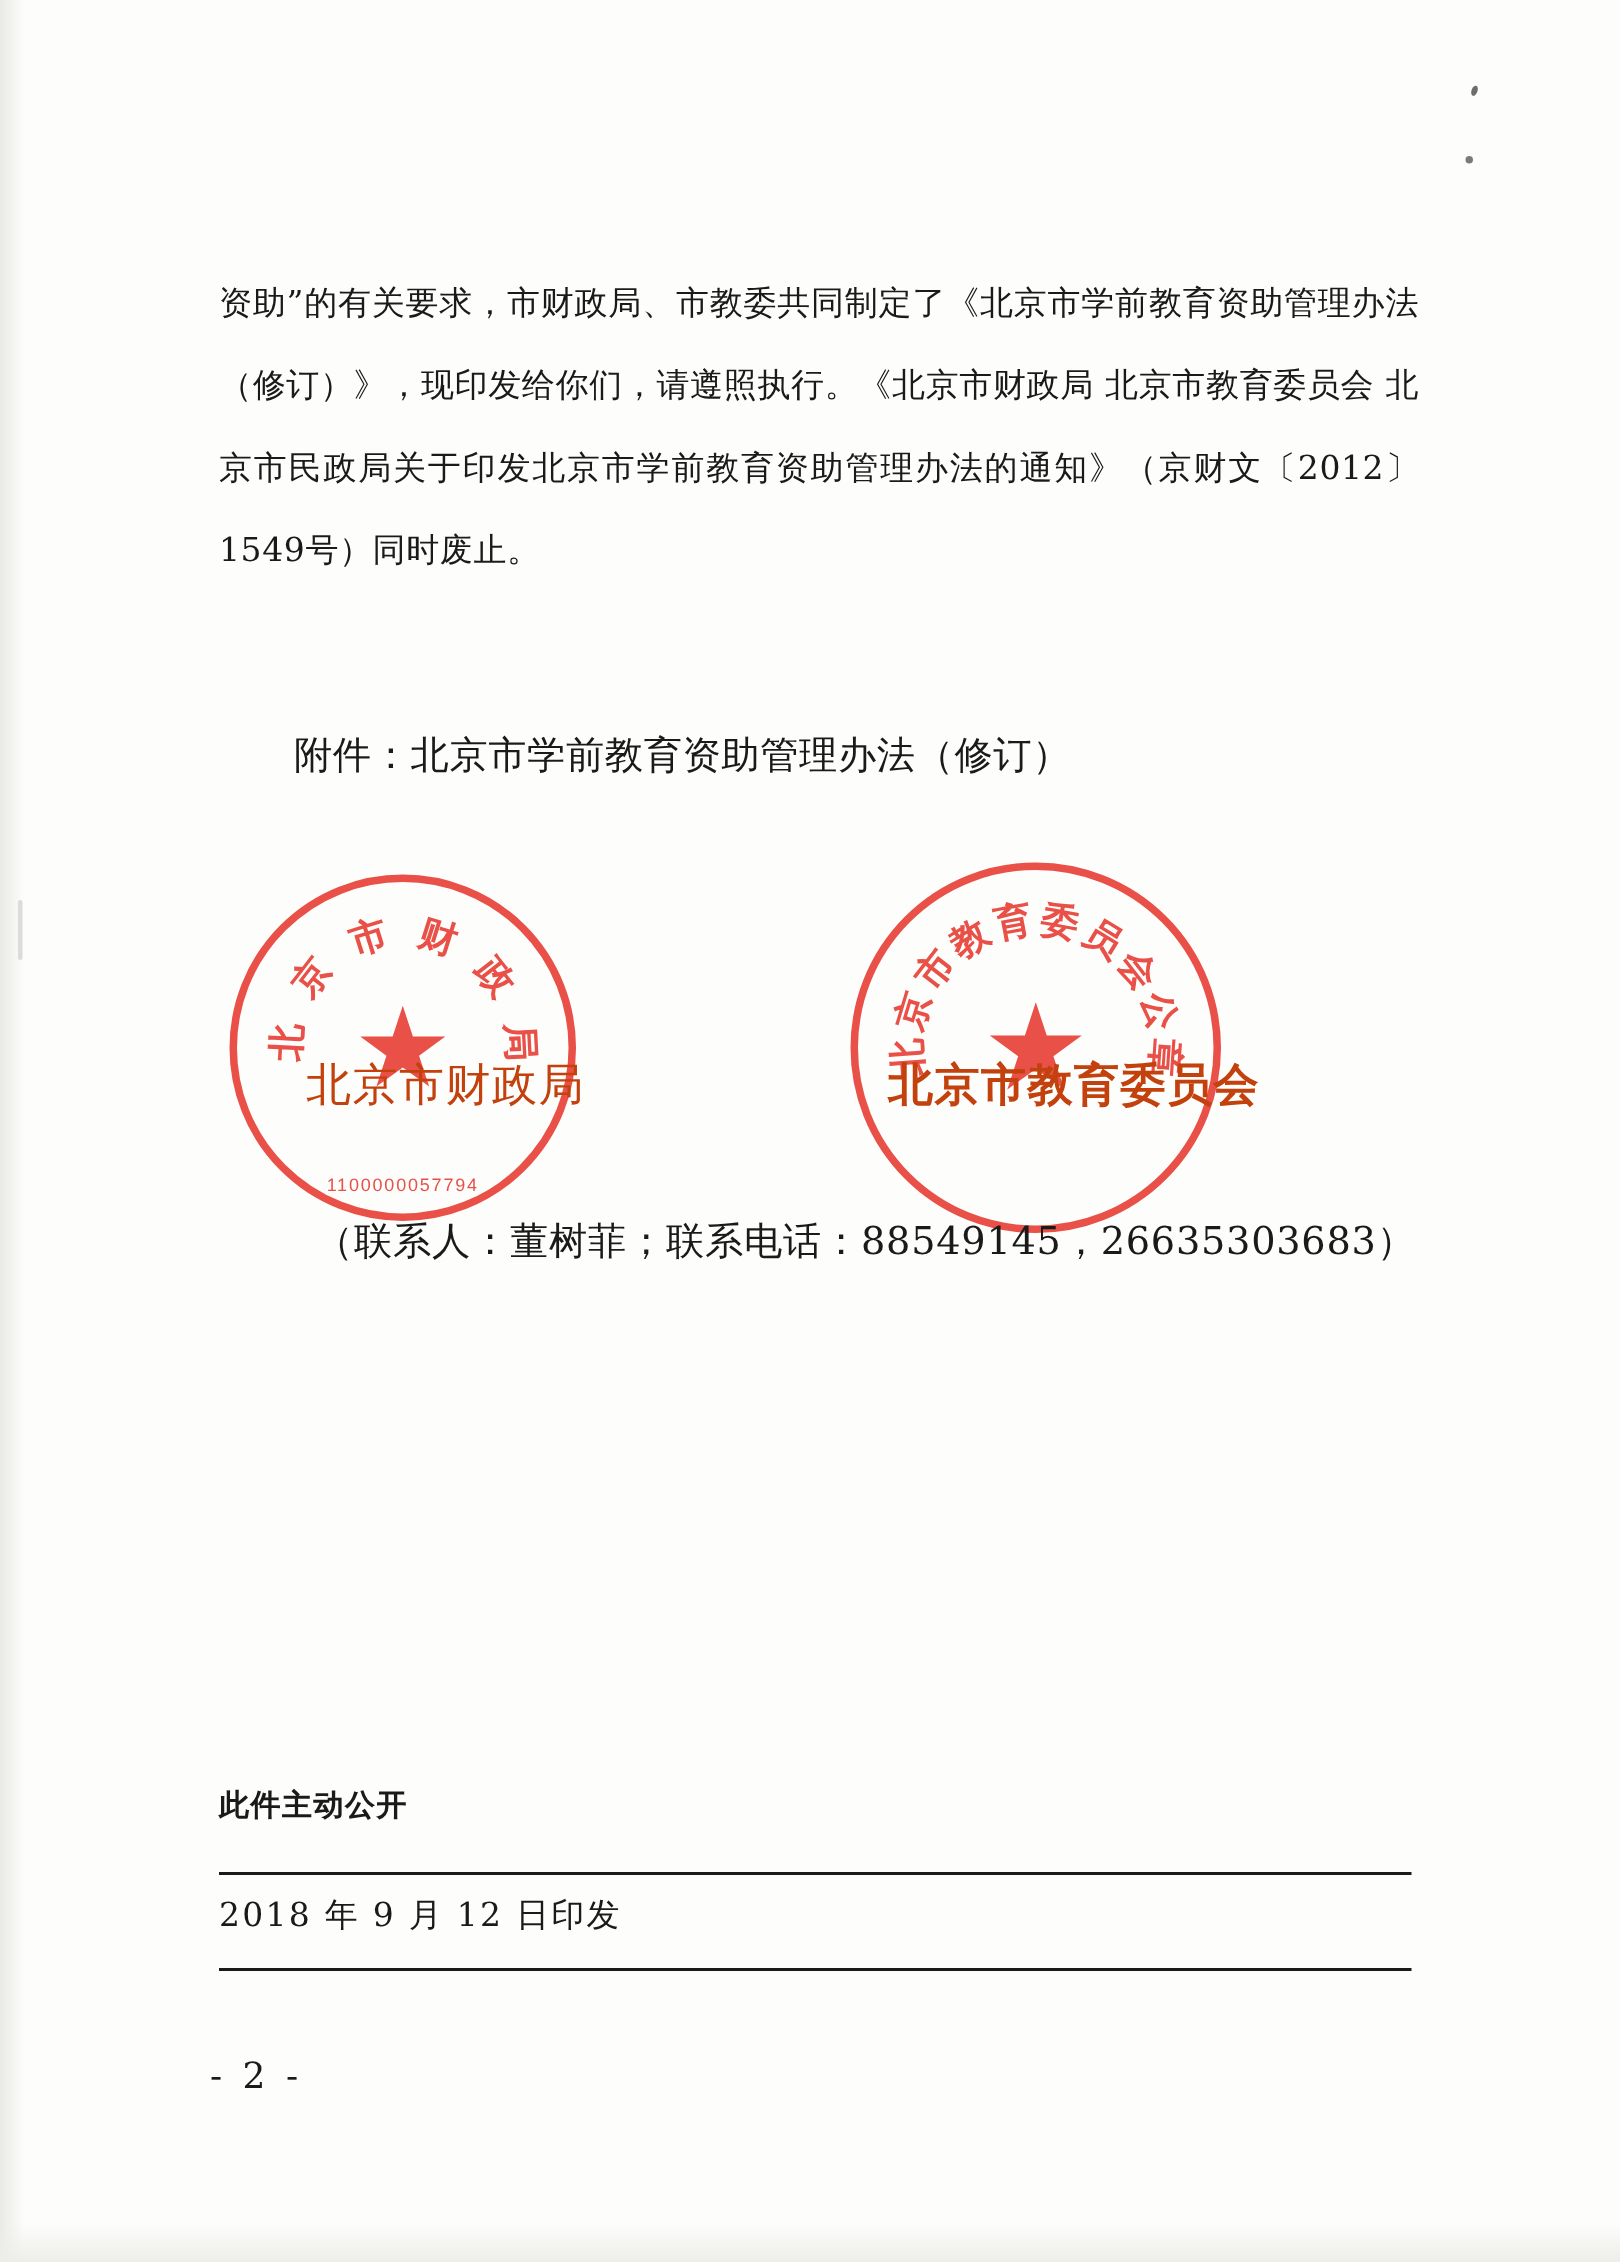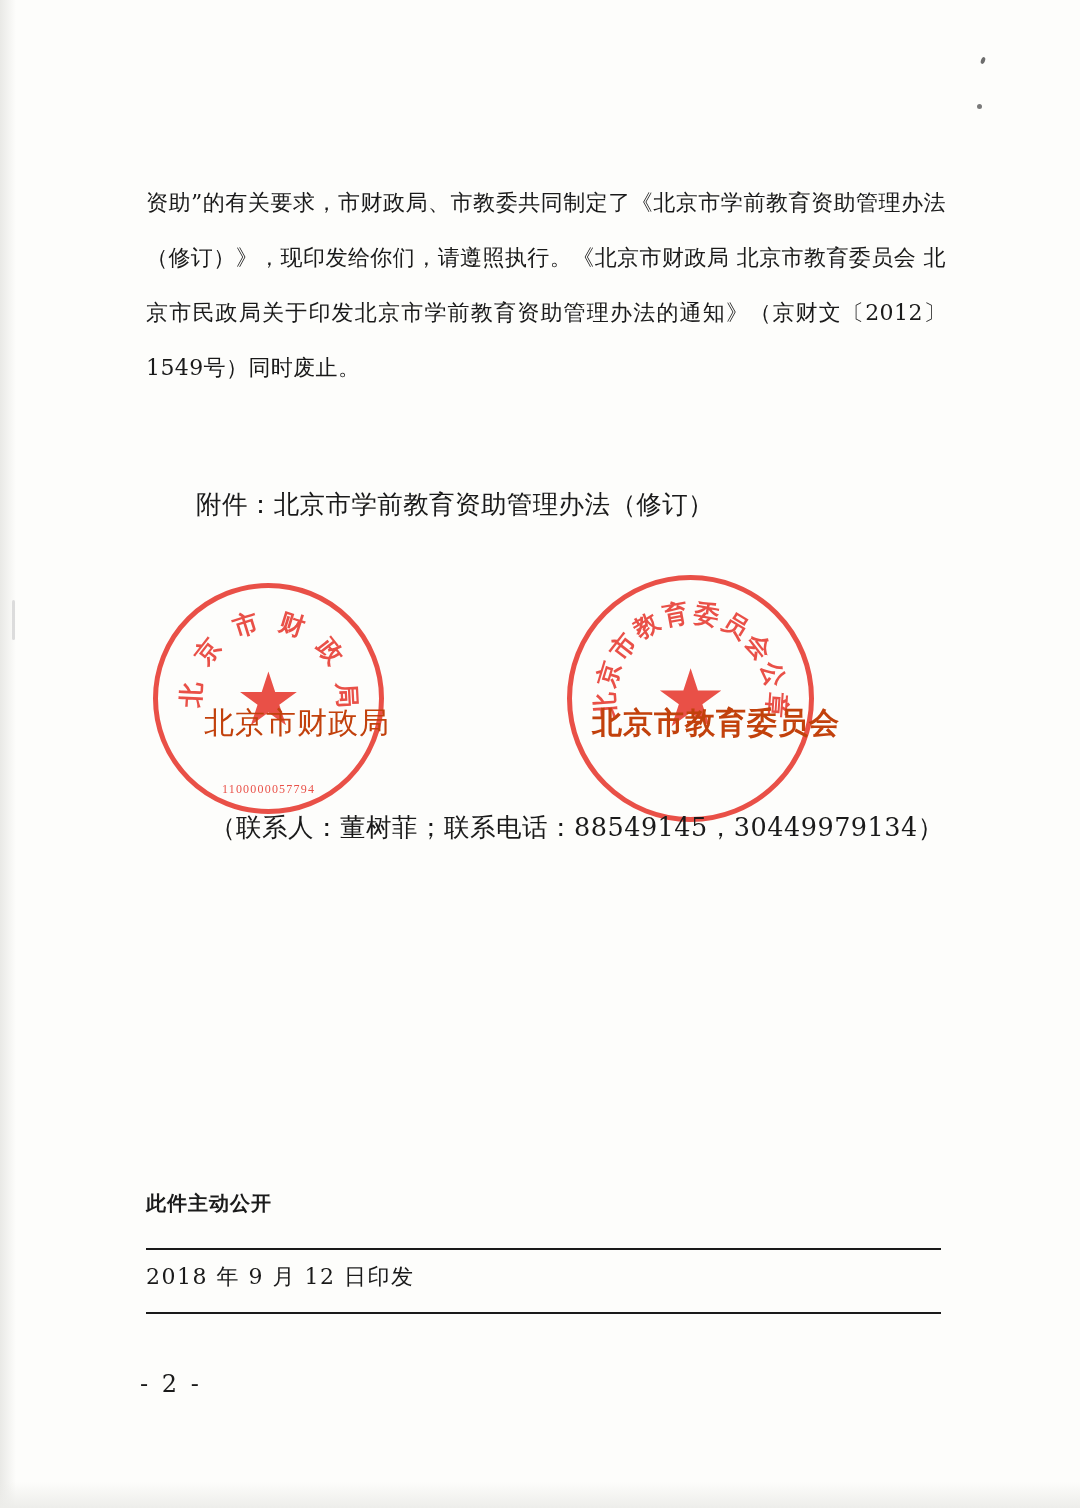--- a/index.html
+++ b/index.html
@@ -115,21 +115,21 @@
     white-space: nowrap;
   }
   .seal-number {
     position: absolute;
     left: 50%;
     bottom: 12px;
     transform: translateX(-50%);
     font-size: 12px;
     color: #e8332a;
     letter-spacing: 1.2px;
-    font-family: Liberation Serif, serif;
+    font-family: Liberation Sans, sans-serif;
   }
 
   
   .sig {
     position: absolute;
     font-size: 30px;
     letter-spacing: 1px;
     color: #c2410c;
   }
   .sig-finance { left: 204px; top: 703px; }
@@ -225,21 +225,21 @@
         <span class="arc-char" style="transform: translate(67.9738px, -52.6836px) rotate(412.222deg) translate(-50%, -50%);">会</span>
         <span class="arc-char" style="transform: translate(82.2908px, -24.9844px) rotate(433.111deg) translate(-50%, -50%);">公</span>
         <span class="arc-char" style="transform: translate(85.7905px, 5.99906px) rotate(454deg) translate(-50%, -50%);">章</span>
       </div>
     <div class="star">★</div>
   </div>
 
   <div class="sig sig-finance">北京市财政局</div>
   <div class="sig sig-education">北京市教育委员会</div>
 
-  <div class="contact">（联系人：董树菲；联系电话：88549145，30449979134）</div>
+  <div class="contact">（联系人：董树菲；联系电话：88549145，26635303683）</div>
 
   <div class="footer-note">此件主动公开</div>
   <div class="rule rule-top"></div>
   <div class="footer-row">
     <span class="right">2018 年 9 月 12 日印发</span>
   </div>
   <div class="rule rule-bottom"></div>
 
   <div class="page-number">- 2 -</div>
 

